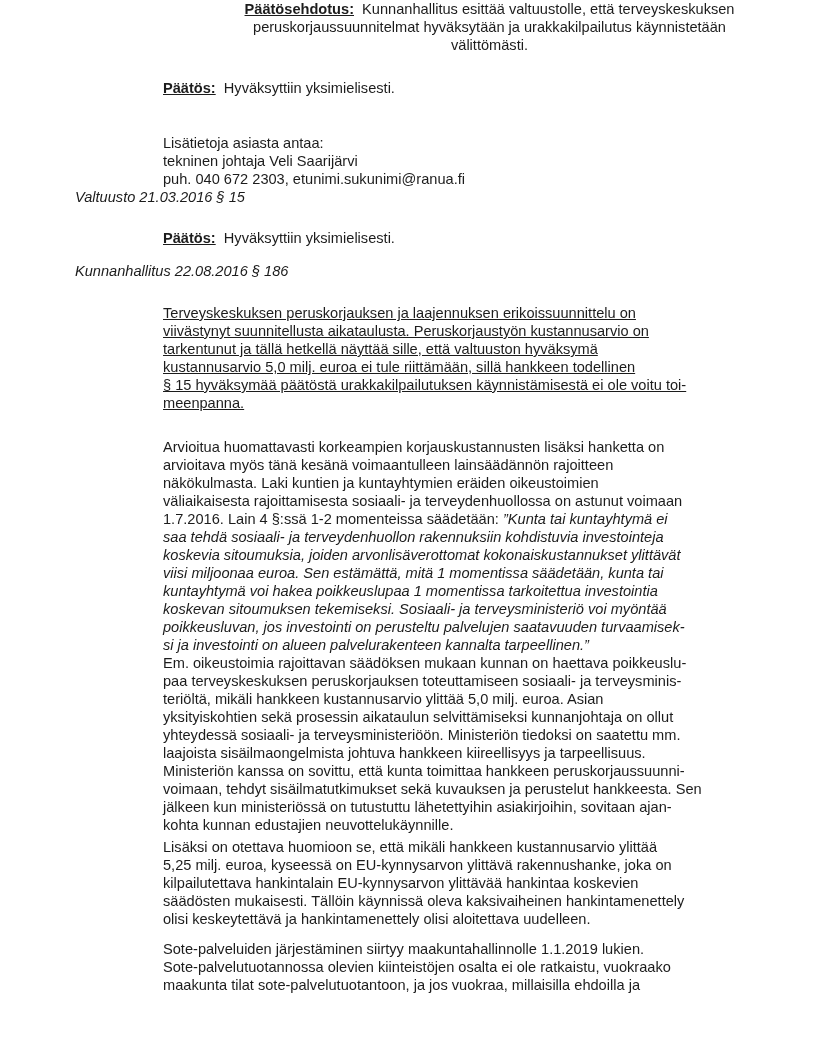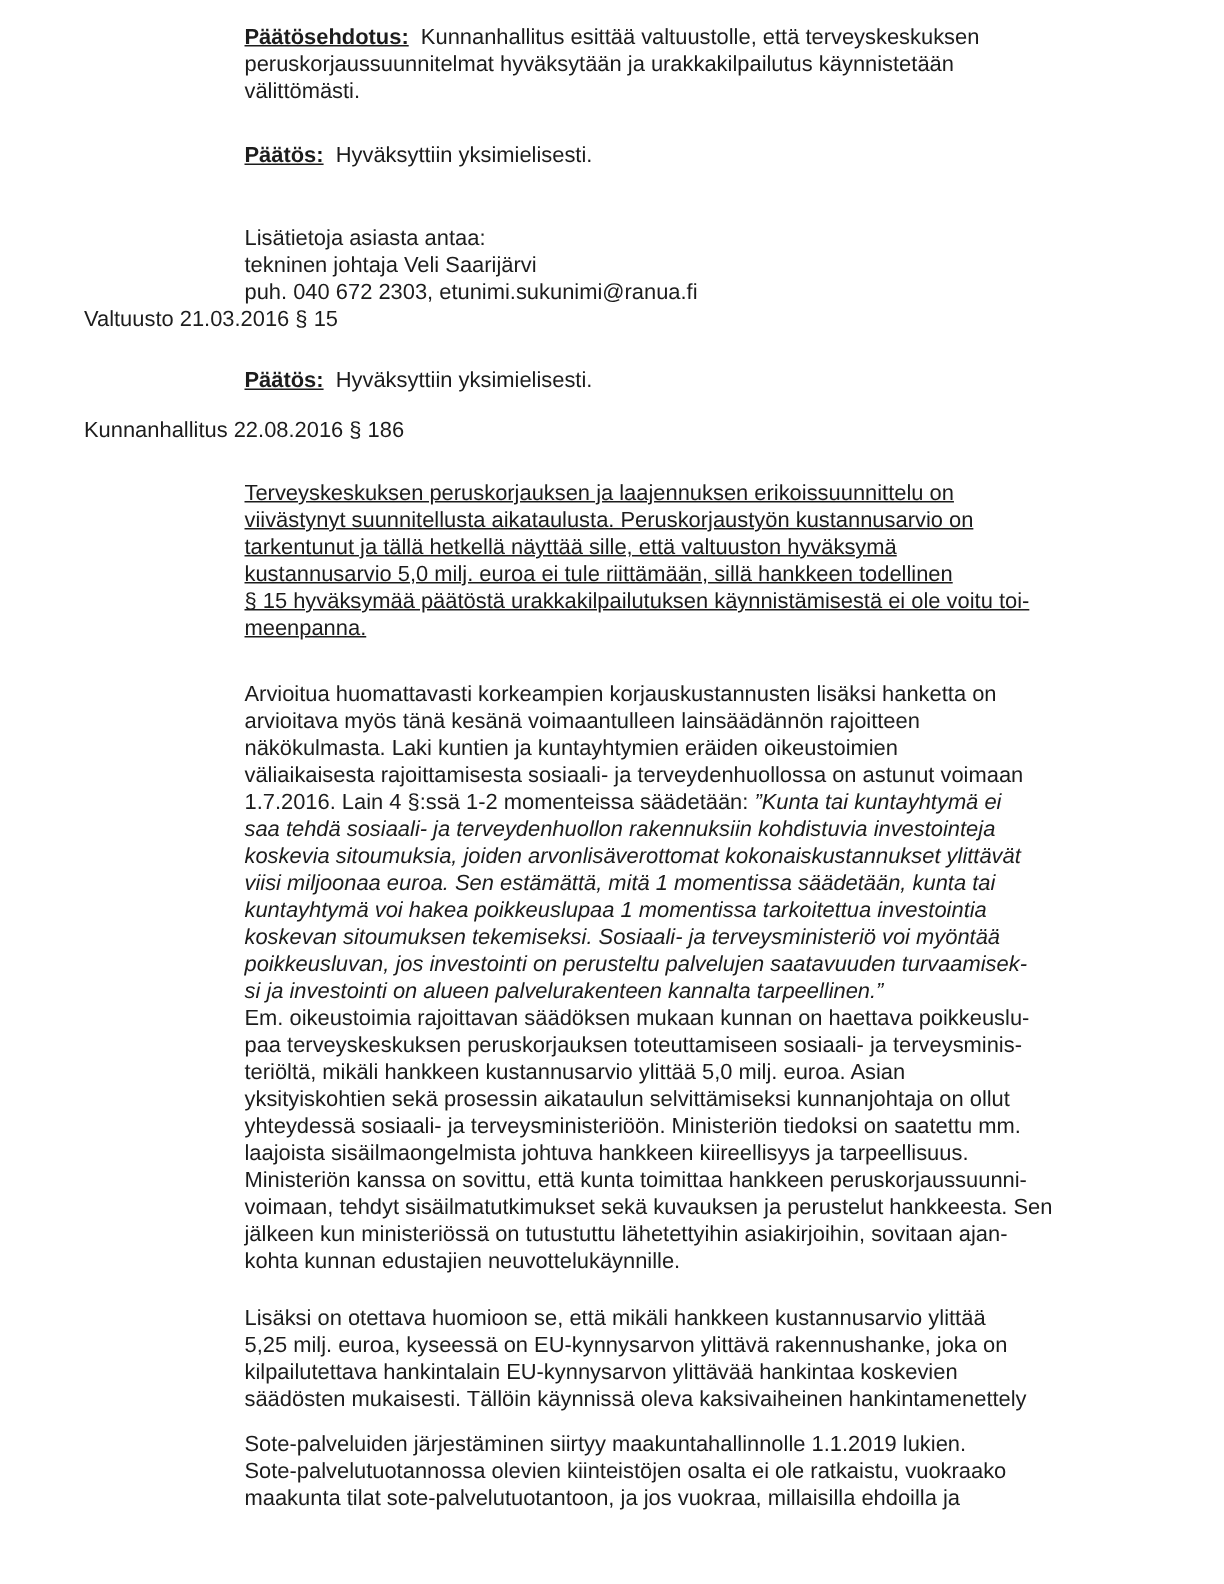--- a/index.html
+++ b/index.html
@@ -14,35 +14,35 @@
     height: 1056px;
     background: #ffffff;
     overflow: hidden;
     font-family: "Liberation Sans", "DejaVu Sans", sans-serif;
     font-size: 14.6px;
     line-height: 18px;
     color: #1c1c1c;
   }
   .block { margin: 0; }
   .block.indent { margin-left: 163px; }
-  .block.margin { margin-left: 56px; }
+  .block.margin { margin-left: 75px; font-style: italic; }
   .line {
     white-space: pre;
     height: 18px;
   }
   .bold { font-weight: bold; }
   .underline { text-decoration: underline; }
   .italic { font-style: italic; }
 </style>
 </head>
 <body>
 
 <div class="page">
   <div>
-      <div class="block indent" style="margin-top: 16px;">
+      <div class="block indent" style="margin-top: 0; text-align: center;">
         <div class="line"><span class="bold underline">Päätösehdotus:</span><span>  Kunnanhallitus esittää valtuustolle, että terveyskeskuksen</span></div>
         <div class="line"><span>peruskorjaussuunnitelmat hyväksytään ja urakkakilpailutus käynnistetään</span></div>
         <div class="line"><span>välittömästi.</span></div>
       </div>
       <div class="block indent" style="margin-top: 25px;">
         <div class="line"><span class="bold underline">Päätös:</span><span>  Hyväksyttiin yksimielisesti.</span></div>
       </div>
       <div class="block indent" style="margin-top: 37px;">
         <div class="line"><span>Lisätietoja asiasta antaa:</span></div>
         <div class="line"><span>tekninen johtaja Veli Saarijärvi</span></div>
@@ -82,25 +82,26 @@
         <div class="line"><span>paa terveyskeskuksen peruskorjauksen toteuttamiseen sosiaali- ja terveysminis-</span></div>
         <div class="line"><span>teriöltä, mikäli hankkeen kustannusarvio ylittää 5,0 milj. euroa. Asian</span></div>
         <div class="line"><span>yksityiskohtien sekä prosessin aikataulun selvittämiseksi kunnanjohtaja on ollut</span></div>
         <div class="line"><span>yhteydessä sosiaali- ja terveysministeriöön. Ministeriön tiedoksi on saatettu mm.</span></div>
         <div class="line"><span>laajoista sisäilmaongelmista johtuva hankkeen kiireellisyys ja tarpeellisuus.</span></div>
         <div class="line"><span>Ministeriön kanssa on sovittu, että kunta toimittaa hankkeen peruskorjaussuunni-</span></div>
         <div class="line"><span>voimaan, tehdyt sisäilmatutkimukset sekä kuvauksen ja perustelut hankkeesta. Sen</span></div>
         <div class="line"><span>jälkeen kun ministeriössä on tutustuttu lähetettyihin asiakirjoihin, sovitaan ajan-</span></div>
         <div class="line"><span>kohta kunnan edustajien neuvottelukäynnille.</span></div>
       </div>
-      <div class="block indent" style="margin-top: 20px;">
+      <div class="block indent" style="margin-top: 4px;">
         <div class="line"><span>Lisäksi on otettava huomioon se, että mikäli hankkeen kustannusarvio ylittää</span></div>
         <div class="line"><span>5,25 milj. euroa, kyseessä on EU-kynnysarvon ylittävä rakennushanke, joka on</span></div>
         <div class="line"><span>kilpailutettava hankintalain EU-kynnysarvon ylittävää hankintaa koskevien</span></div>
         <div class="line"><span>säädösten mukaisesti. Tällöin käynnissä oleva kaksivaiheinen hankintamenettely</span></div>
+        <div class="line"><span>olisi keskeytettävä ja hankintamenettely olisi aloitettava uudelleen.</span></div>
       </div>
       <div class="block indent" style="margin-top: 12px;">
         <div class="line"><span>Sote-palveluiden järjestäminen siirtyy maakuntahallinnolle 1.1.2019 lukien.</span></div>
         <div class="line"><span>Sote-palvelutuotannossa olevien kiinteistöjen osalta ei ole ratkaistu, vuokraako</span></div>
         <div class="line"><span>maakunta tilat sote-palvelutuotantoon, ja jos vuokraa, millaisilla ehdoilla ja</span></div>
       </div>
     </div>
 </div>
 
 </body></html>

